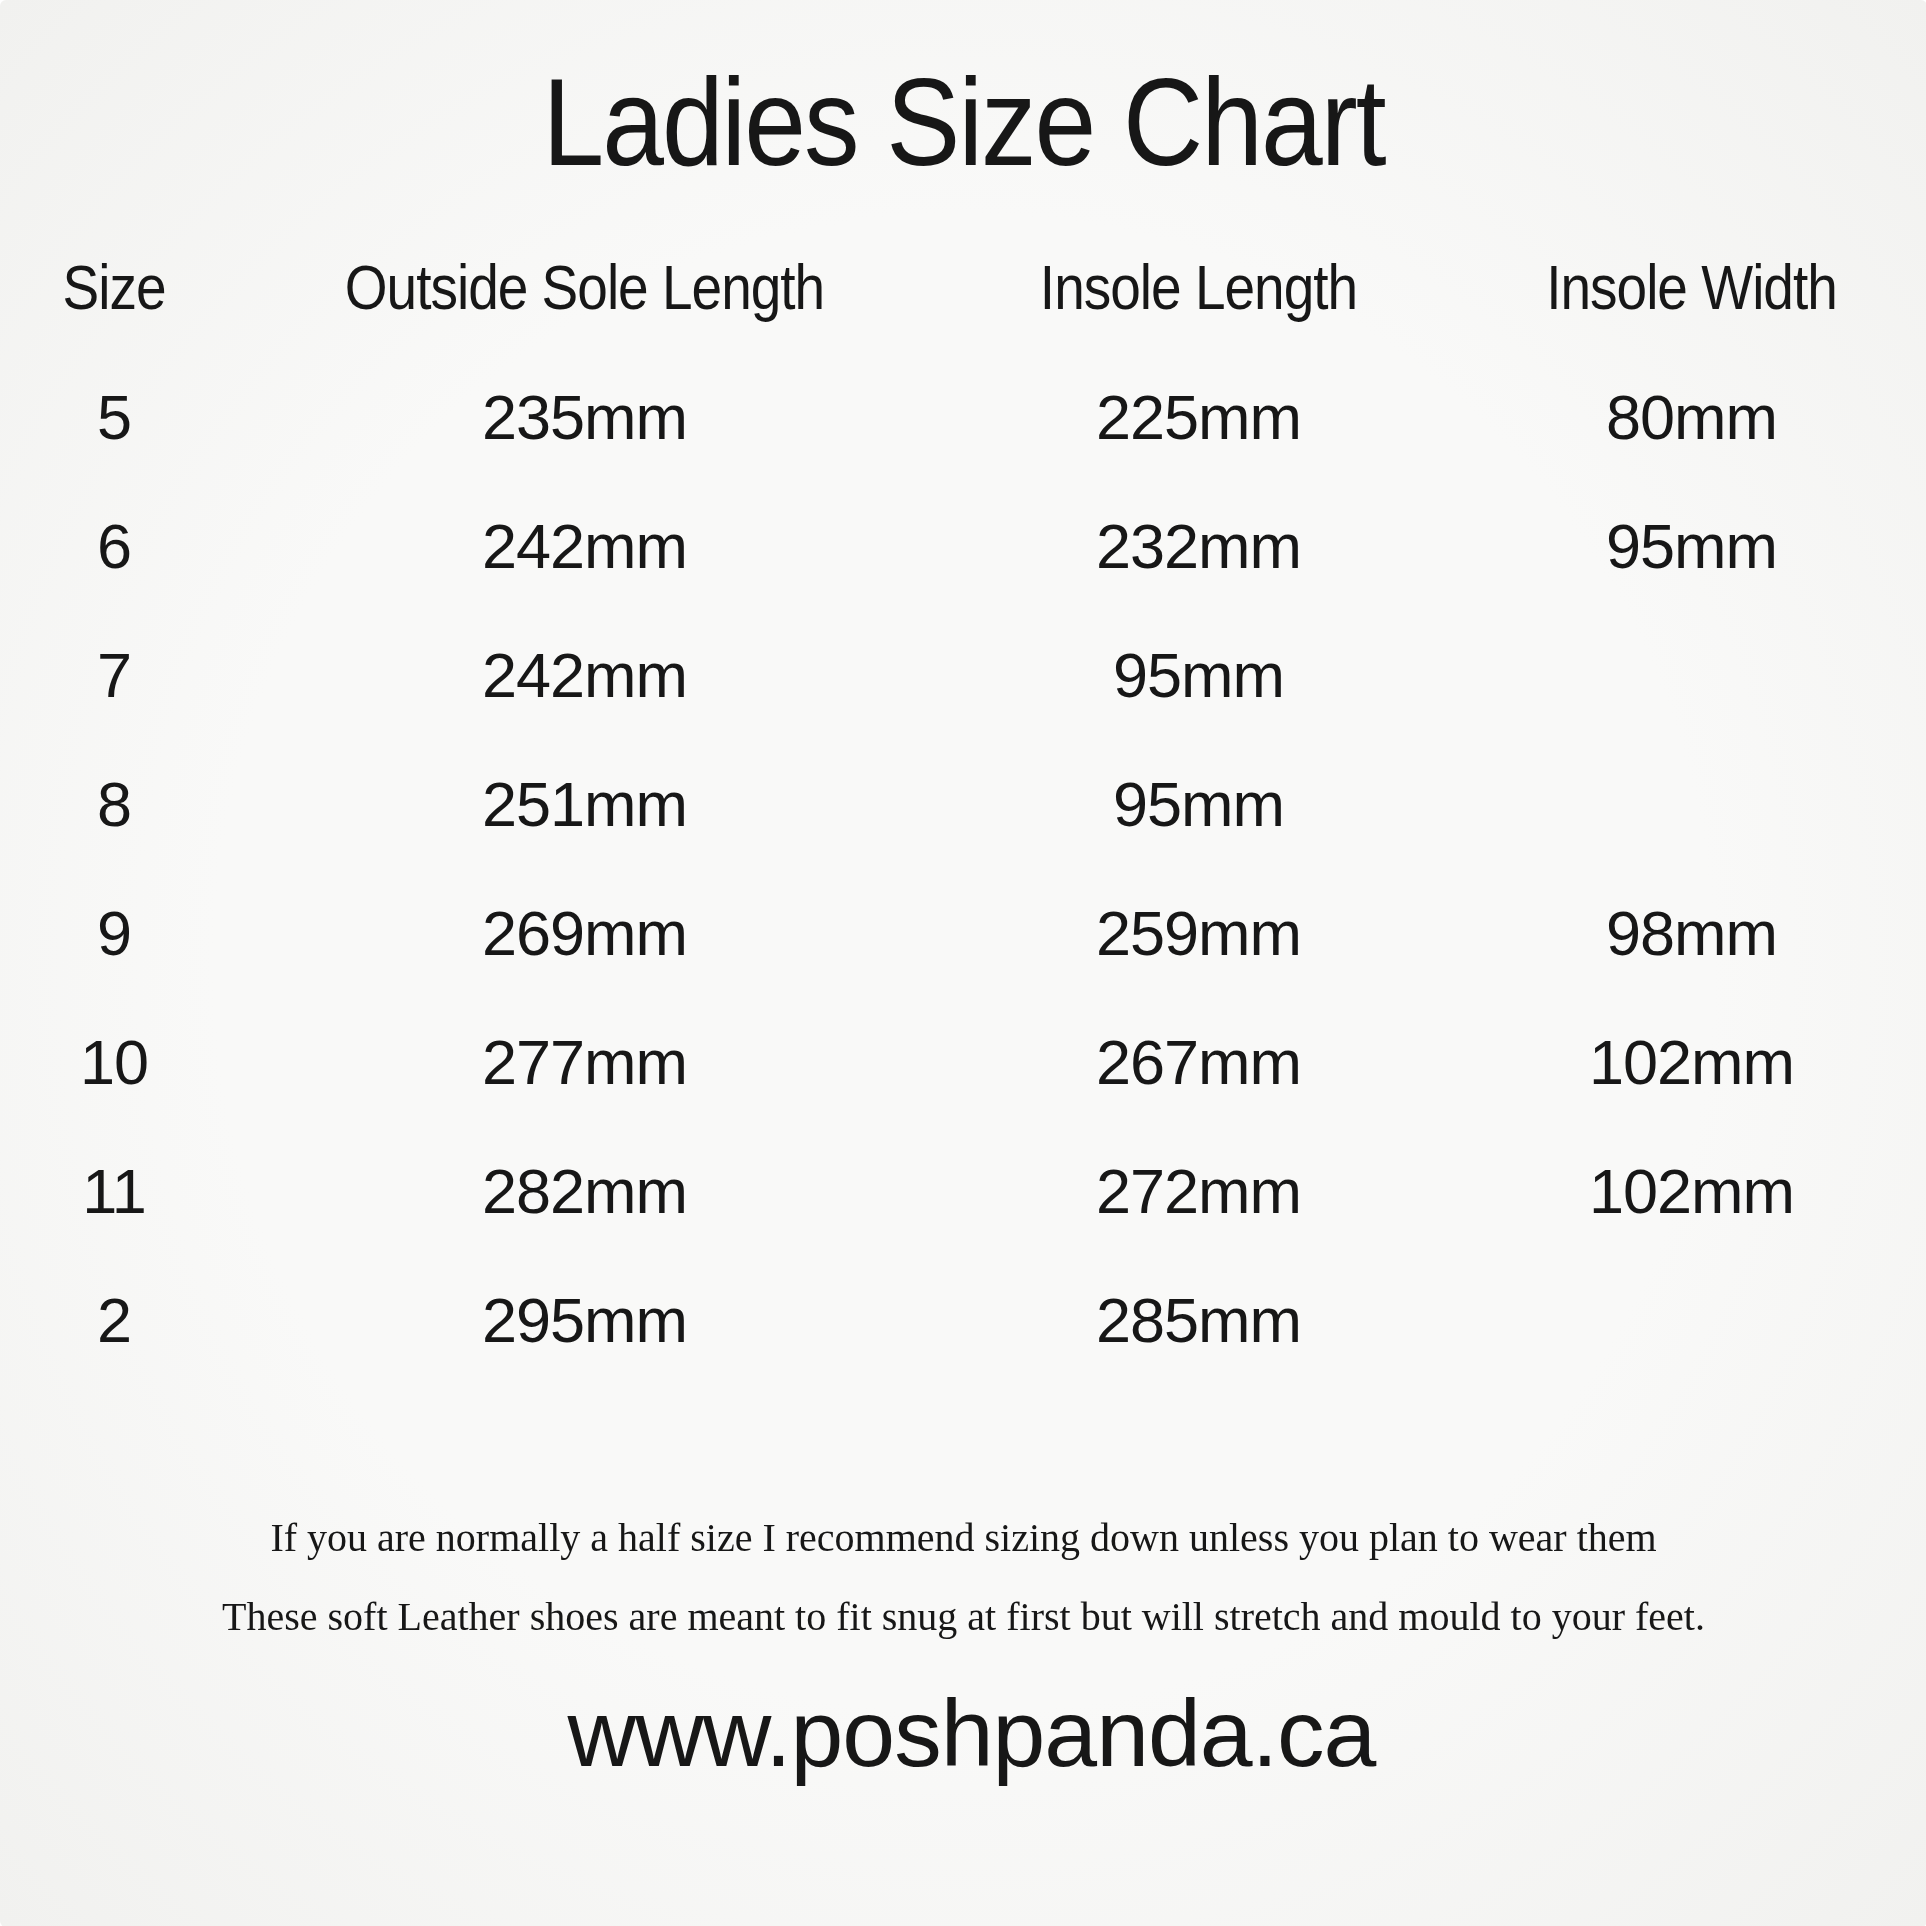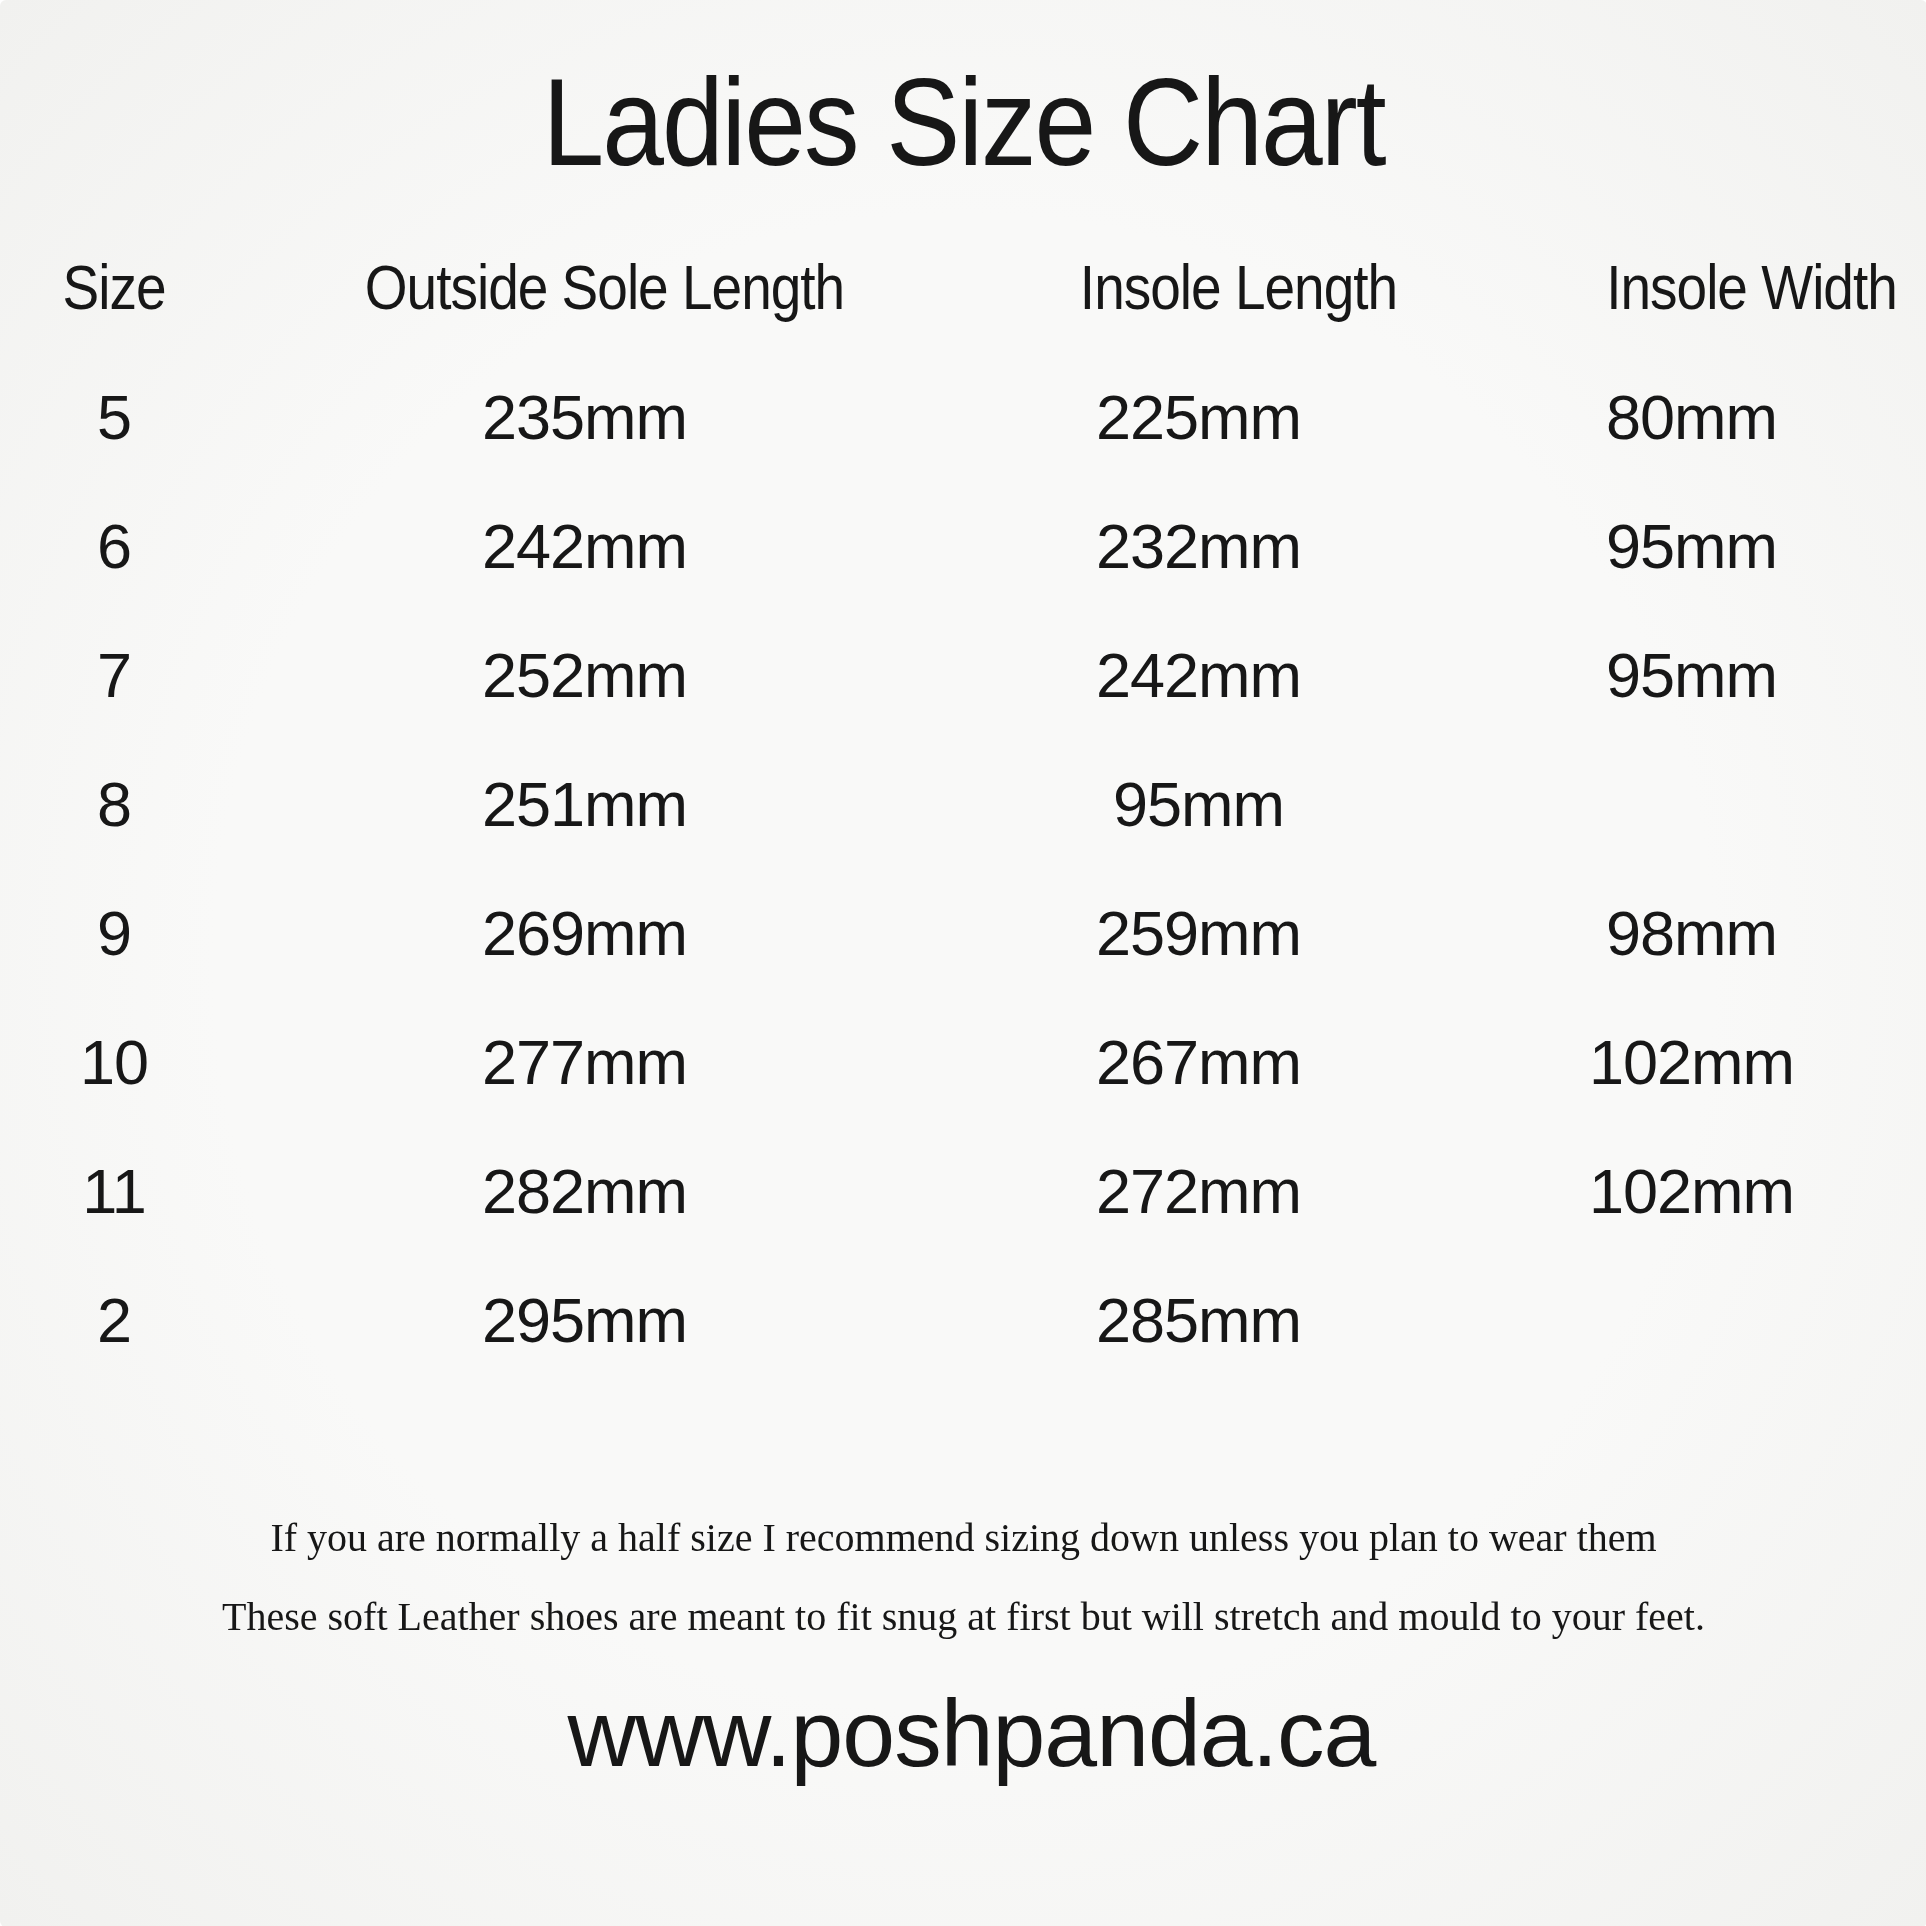--- a/index.html
+++ b/index.html
@@ -25,21 +25,20 @@
     font-weight: 400;
     letter-spacing: -2px;
     line-height: 149px;
     transform: scaleY(1.12);
     transform-origin: top center;
   }
   .grid {
     display: grid;
     grid-template-columns: 228px 713px 515px 471px;
     width: 1694px;
-    gap: 20px;
   }
   .grid .cell {
     display: flex;
     align-items: center;
     justify-content: center;
     text-align: center;
   }
   .header-row .cell {
     font-size: 55px;
     letter-spacing: -1px;
@@ -100,21 +99,20 @@
         <div class="cell c3">80mm</div>
       </div>
       <div class="row">
         <div class="cell c0">6</div>
         <div class="cell c1">242mm</div>
         <div class="cell c2">232mm</div>
         <div class="cell c3">95mm</div>
       </div>
       <div class="row">
         <div class="cell c0">7</div>
-        <div class="cell c1">252mm</div>
         <div class="cell c2">242mm</div>
         <div class="cell c3">95mm</div>
       </div>
       <div class="row">
         <div class="cell c0">8</div>
         <div class="cell c2">251mm</div>
         <div class="cell c3">95mm</div>
       </div>
       <div class="row">
         <div class="cell c0">9</div>

